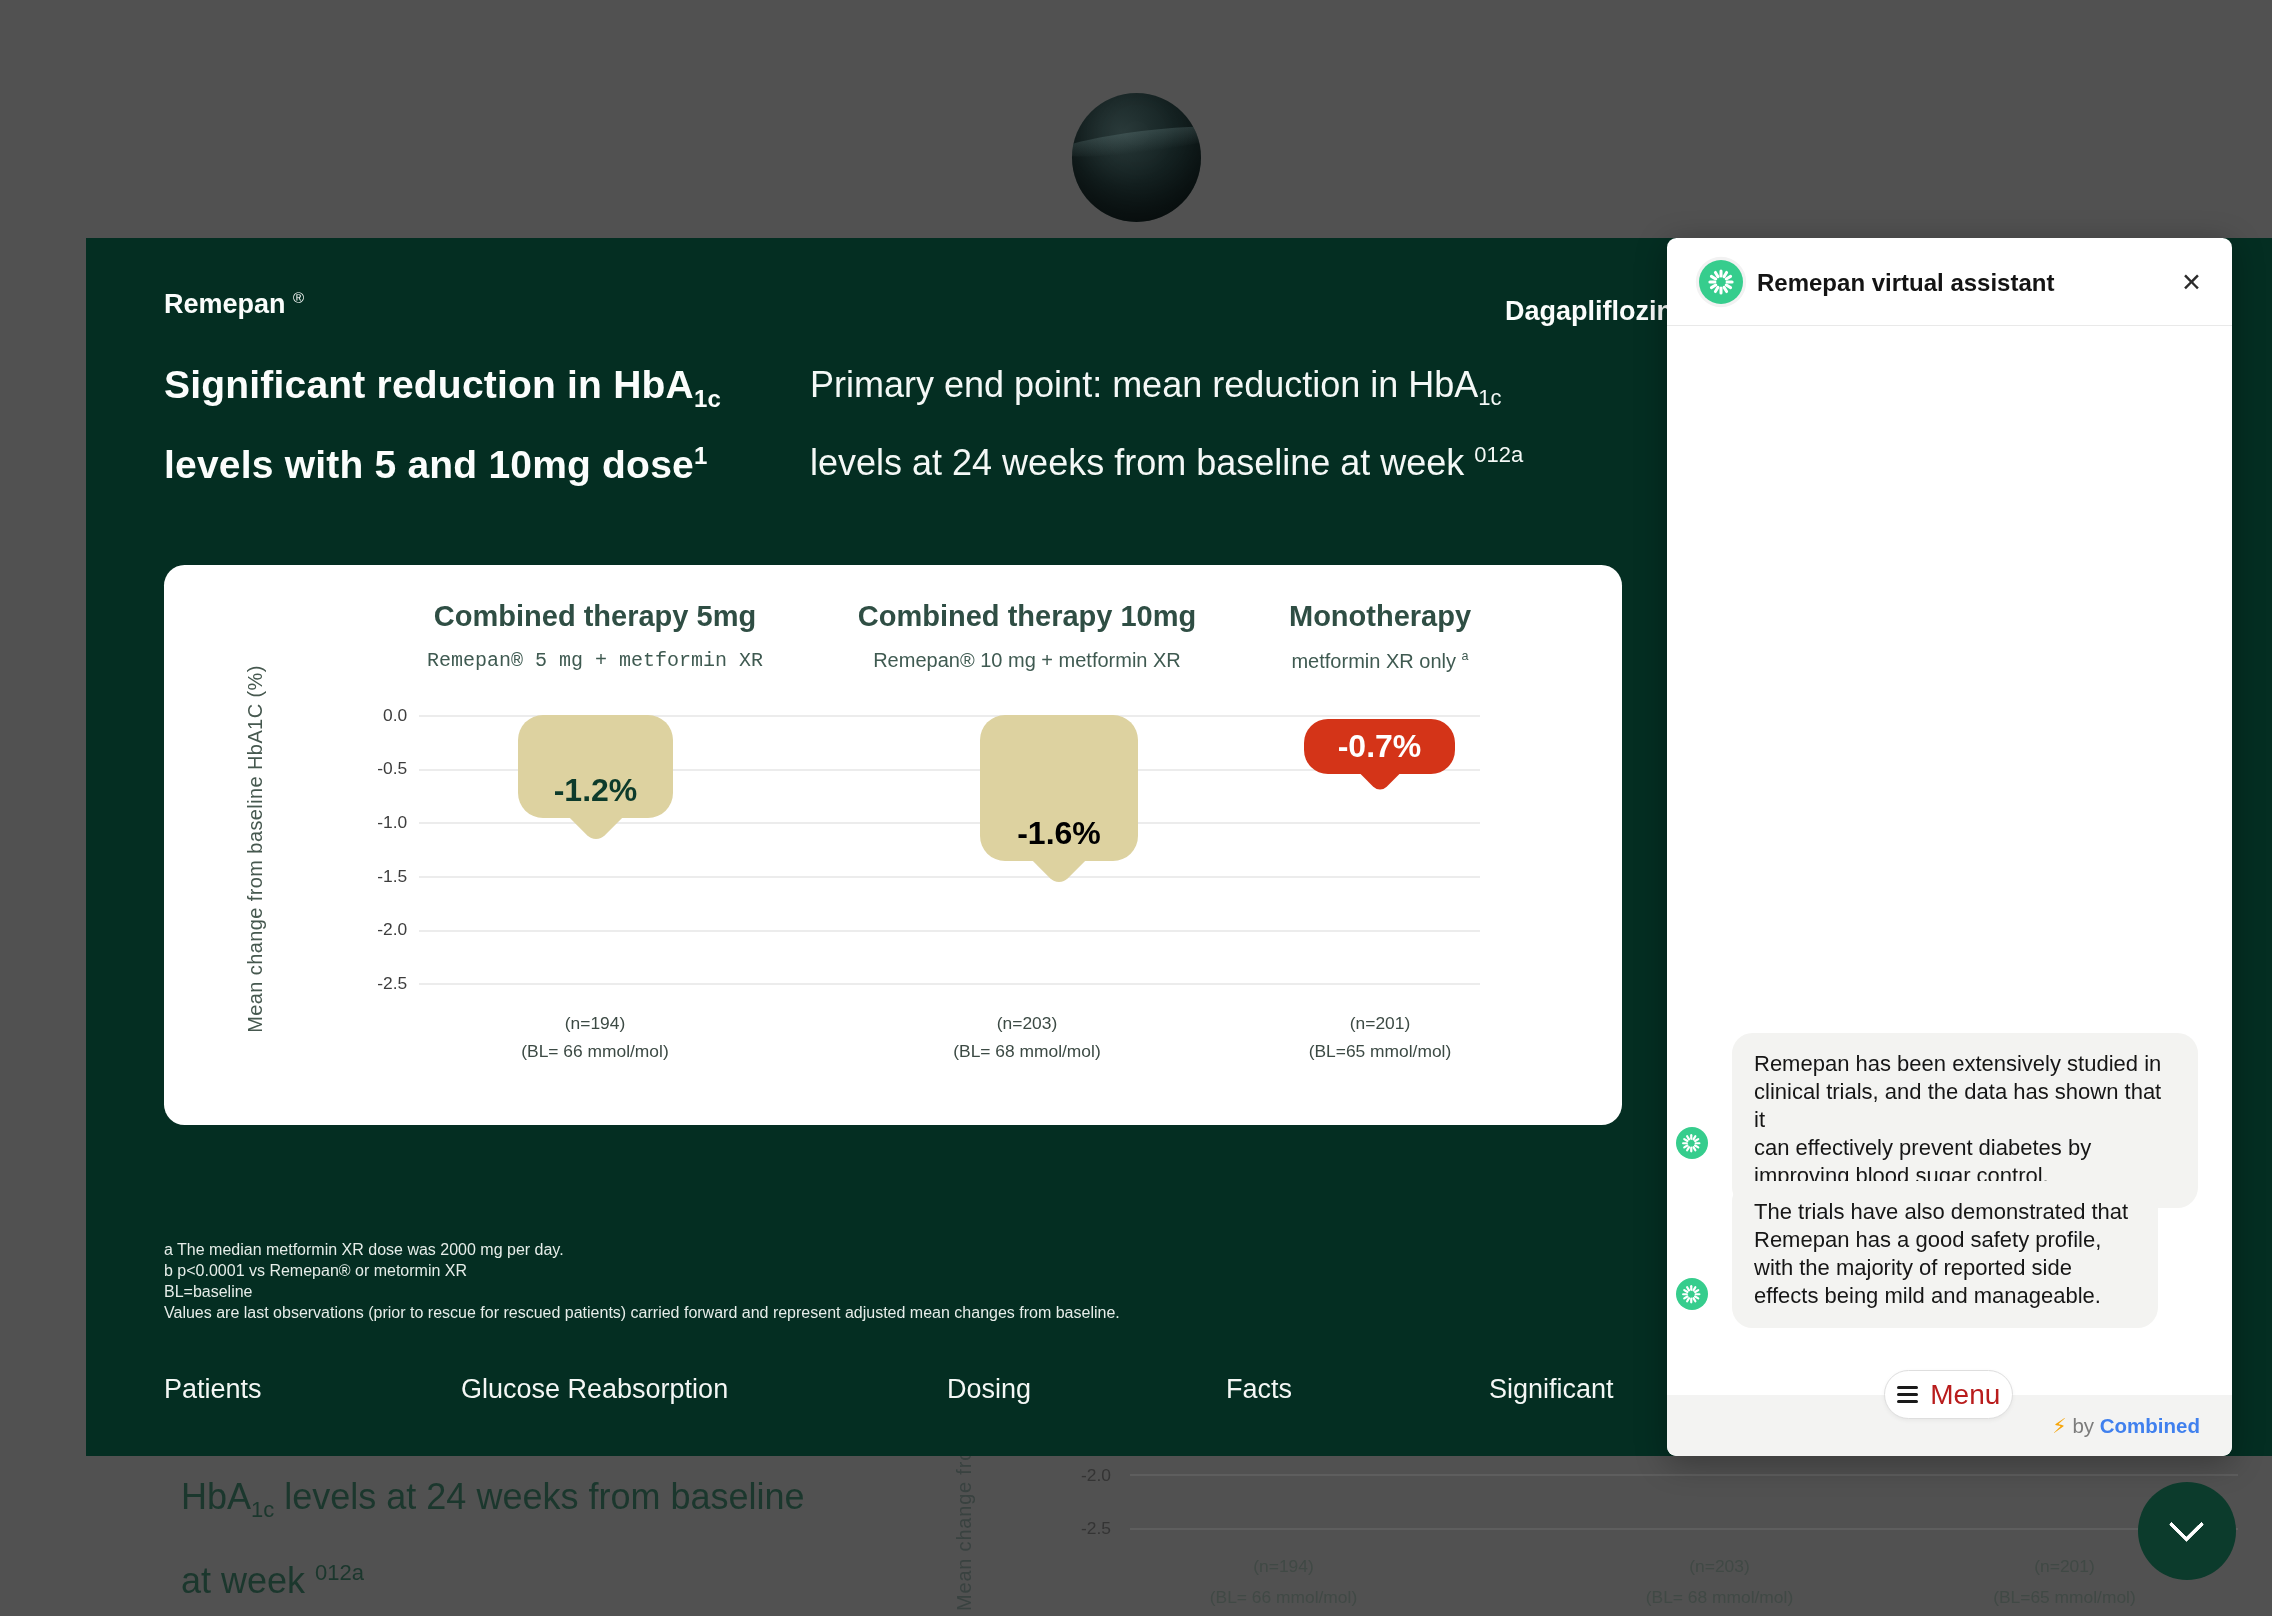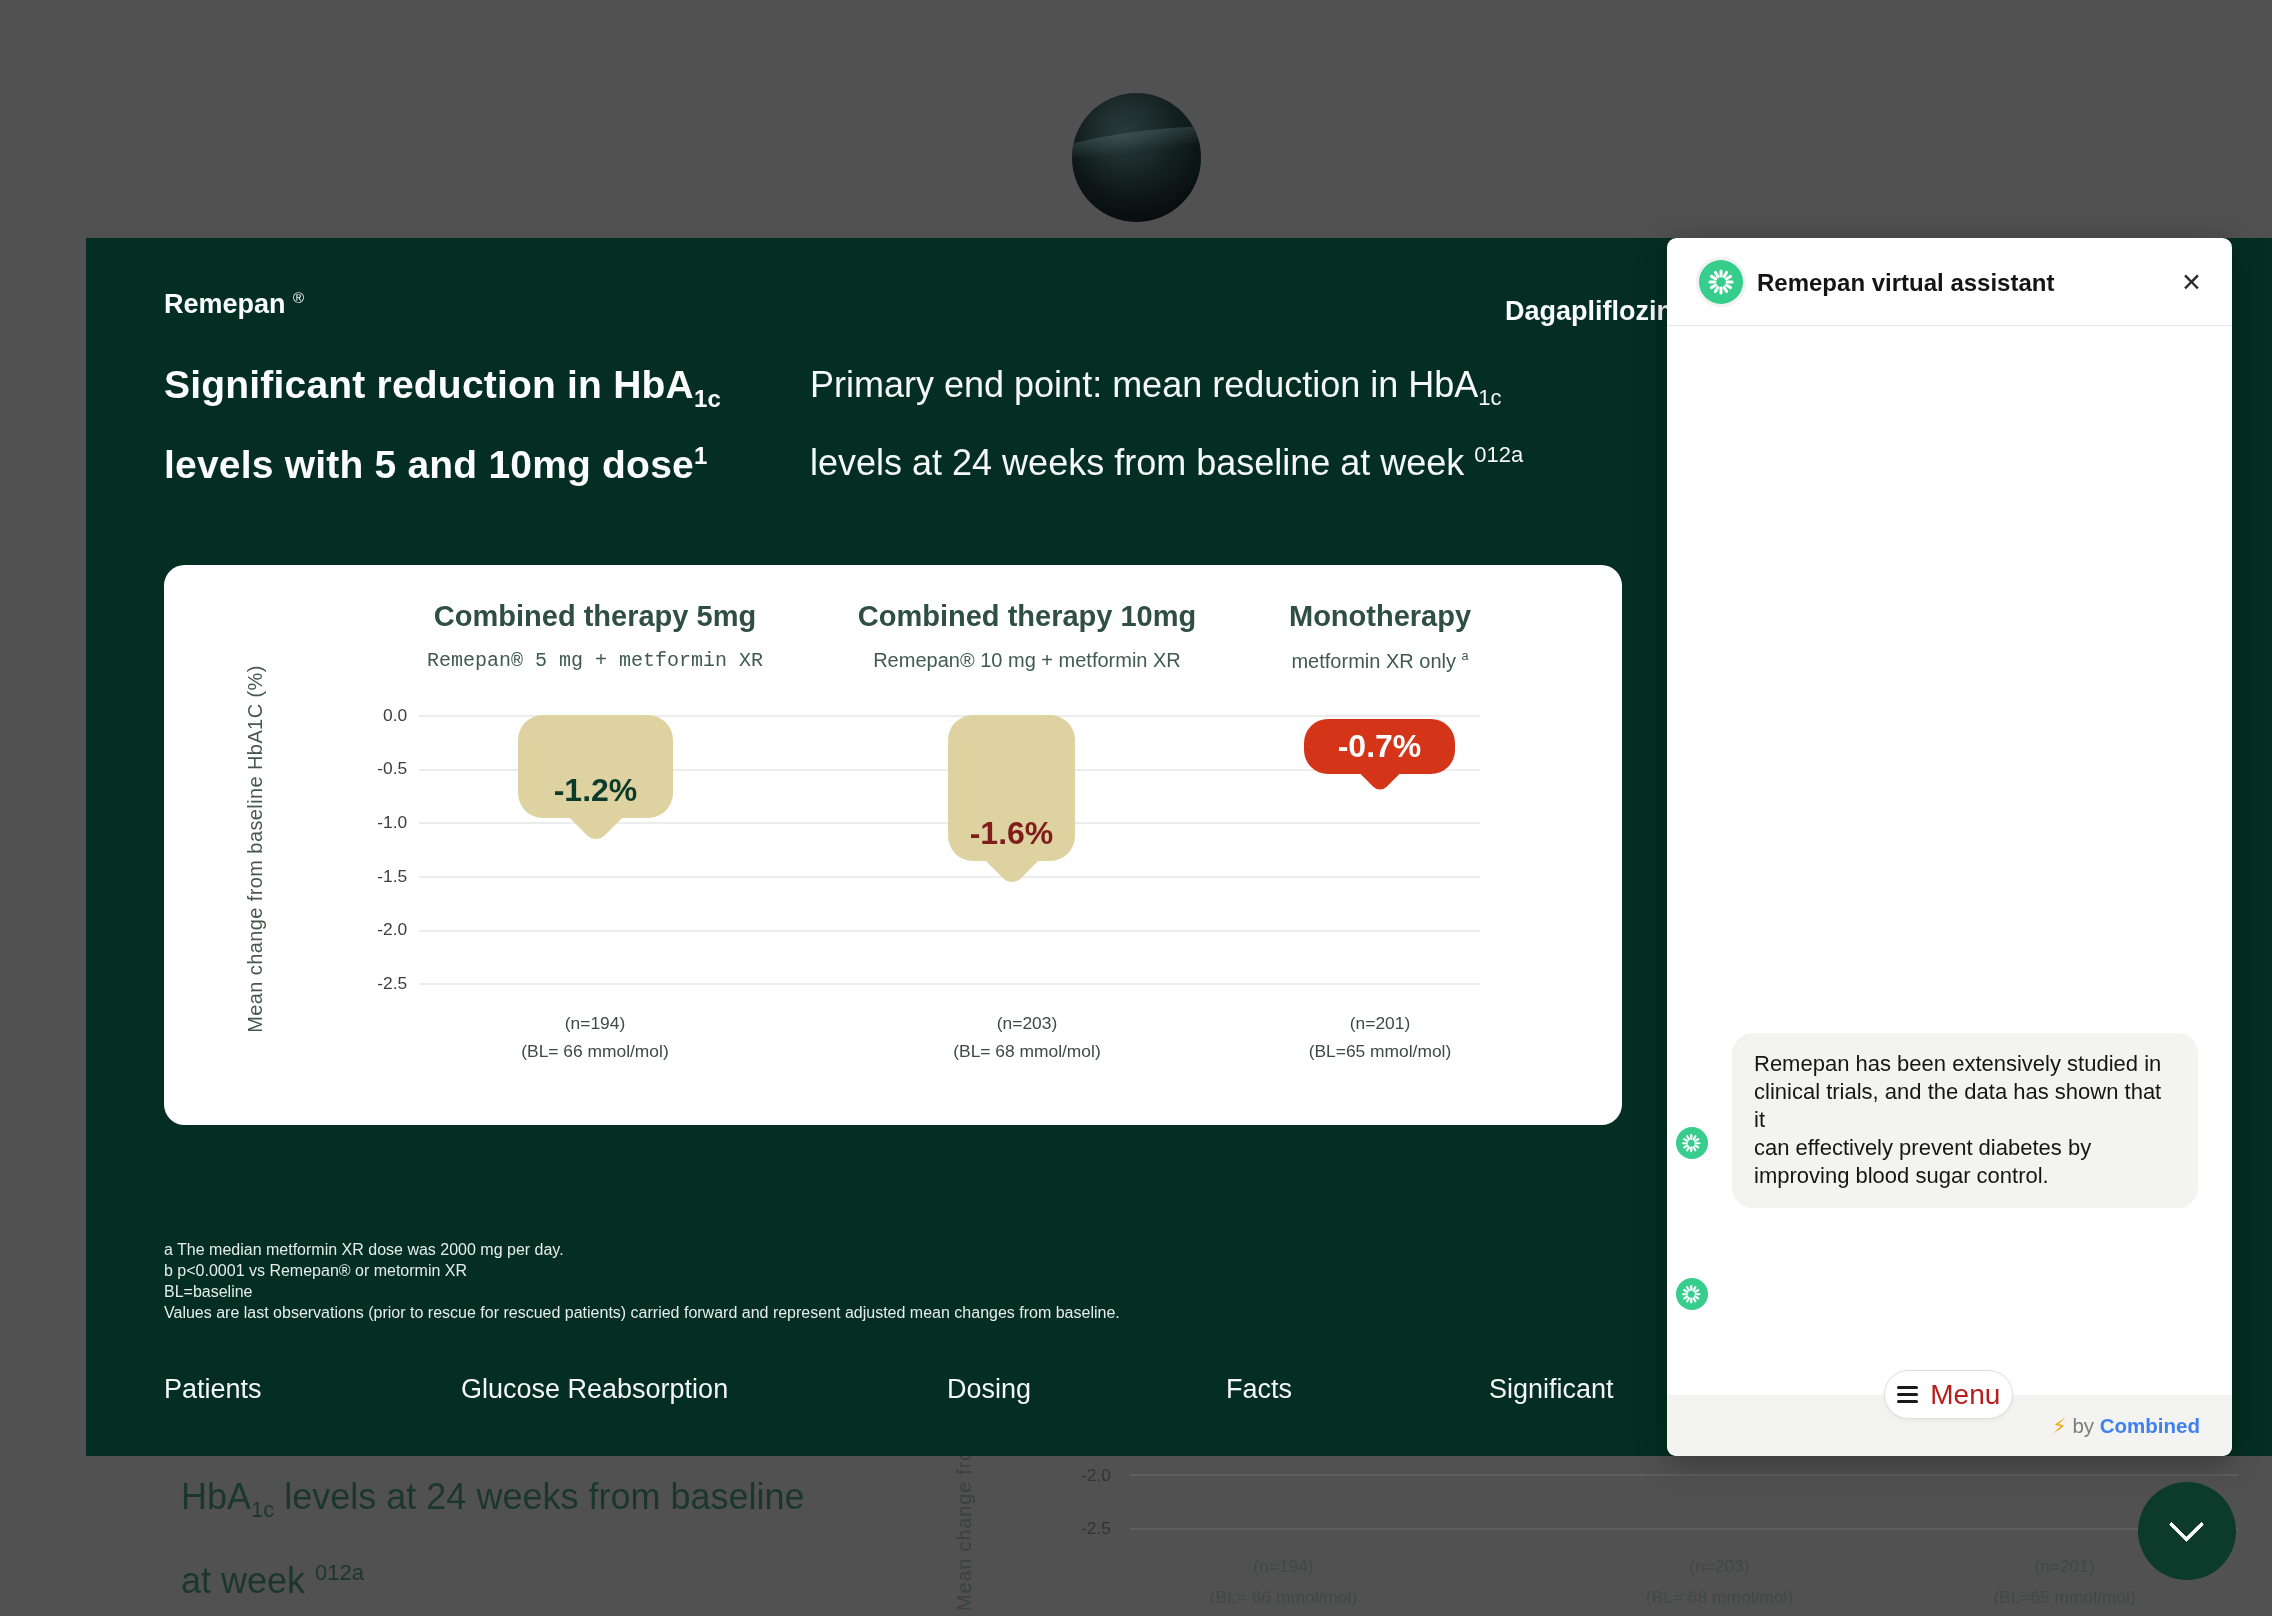--- a/index.html
+++ b/index.html
@@ -150,21 +150,21 @@
       <div class="grid" style="top:204px;"></div>
       <div class="grid" style="top:257px;"></div>
       <div class="grid" style="top:311px;"></div>
       <div class="grid" style="top:365px;"></div>
       <div class="grid" style="top:418px;"></div>
 
       <div class="bar" style="left: 354px; top: 150px; width: 155px; height: 103px; background: rgb(221, 210, 160); color: rgb(13, 59, 43);">
         <span class="bar-tip" style="background: rgb(221, 210, 160);"></span>
         <span class="bar-label">-1.2%</span>
       </div>
-      <div class="bar" style="left: 784px; top: 150px; width: 127px; height: 146px; background: rgb(221, 210, 160); color: #7f1d1d;">
+      <div class="bar" style="left: 816px; top: 150px; width: 158px; height: 146px; background: rgb(221, 210, 160); color: #000000;">
         <span class="bar-tip" style="background: rgb(221, 210, 160);"></span>
         <span class="bar-label">-1.6%</span>
       </div>
       <div class="bar bar--badge" style="left: 1140px; top: 154px; width: 151px; height: 55px; background: rgb(212, 52, 24); color: rgb(255, 255, 255);">
         <span class="bar-tip" style="background: rgb(212, 52, 24);"></span>
         <span class="bar-label">-0.7%</span>
       </div>
 
       <div class="n-label" style="left:210px; top:448px;">(n=194)</div>
       <div class="n-label" style="left:642px; top:448px;">(n=203)</div>
@@ -226,20 +226,24 @@
           <line x1="7.5" y1="14.6" x2="3.8" y2="16.8"></line>
         <line x1="6.8" y1="12" x2="2.5" y2="12"></line>
           <line x1="7.5" y1="9.4" x2="3.8" y2="7.2"></line>
         <line x1="9.4" y1="7.5" x2="7.2" y2="3.8"></line>
           <line x1="12" y1="6.8" x2="12" y2="2.5"></line>
         <line x1="14.6" y1="7.5" x2="16.8" y2="3.8"></line>
           <line x1="16.5" y1="9.4" x2="20.2" y2="7.2"></line>
       </svg>
     </div>
 
+    <div class="bubble" style="left:65px; top:943px; width:426px;">The trials have also demonstrated that
+Remepan has a good safety profile,
+with the majority of reported side
+effects being mild and manageable.</div>
     <div class="chat-avatar msg-avatar" style="left:8.7px; top:1040px;">
       <svg width="20.5" height="20.5" viewBox="0 0 24 24" stroke="#ffffff" stroke-width="2.6" stroke-linecap="round">
         <line x1="17.2" y1="12" x2="21.5" y2="12"></line>
           <line x1="16.5" y1="14.6" x2="20.2" y2="16.8"></line>
         <line x1="14.6" y1="16.5" x2="16.8" y2="20.2"></line>
           <line x1="12" y1="17.2" x2="12" y2="21.5"></line>
         <line x1="9.4" y1="16.5" x2="7.2" y2="20.2"></line>
           <line x1="7.5" y1="14.6" x2="3.8" y2="16.8"></line>
         <line x1="6.8" y1="12" x2="2.5" y2="12"></line>
           <line x1="7.5" y1="9.4" x2="3.8" y2="7.2"></line>

